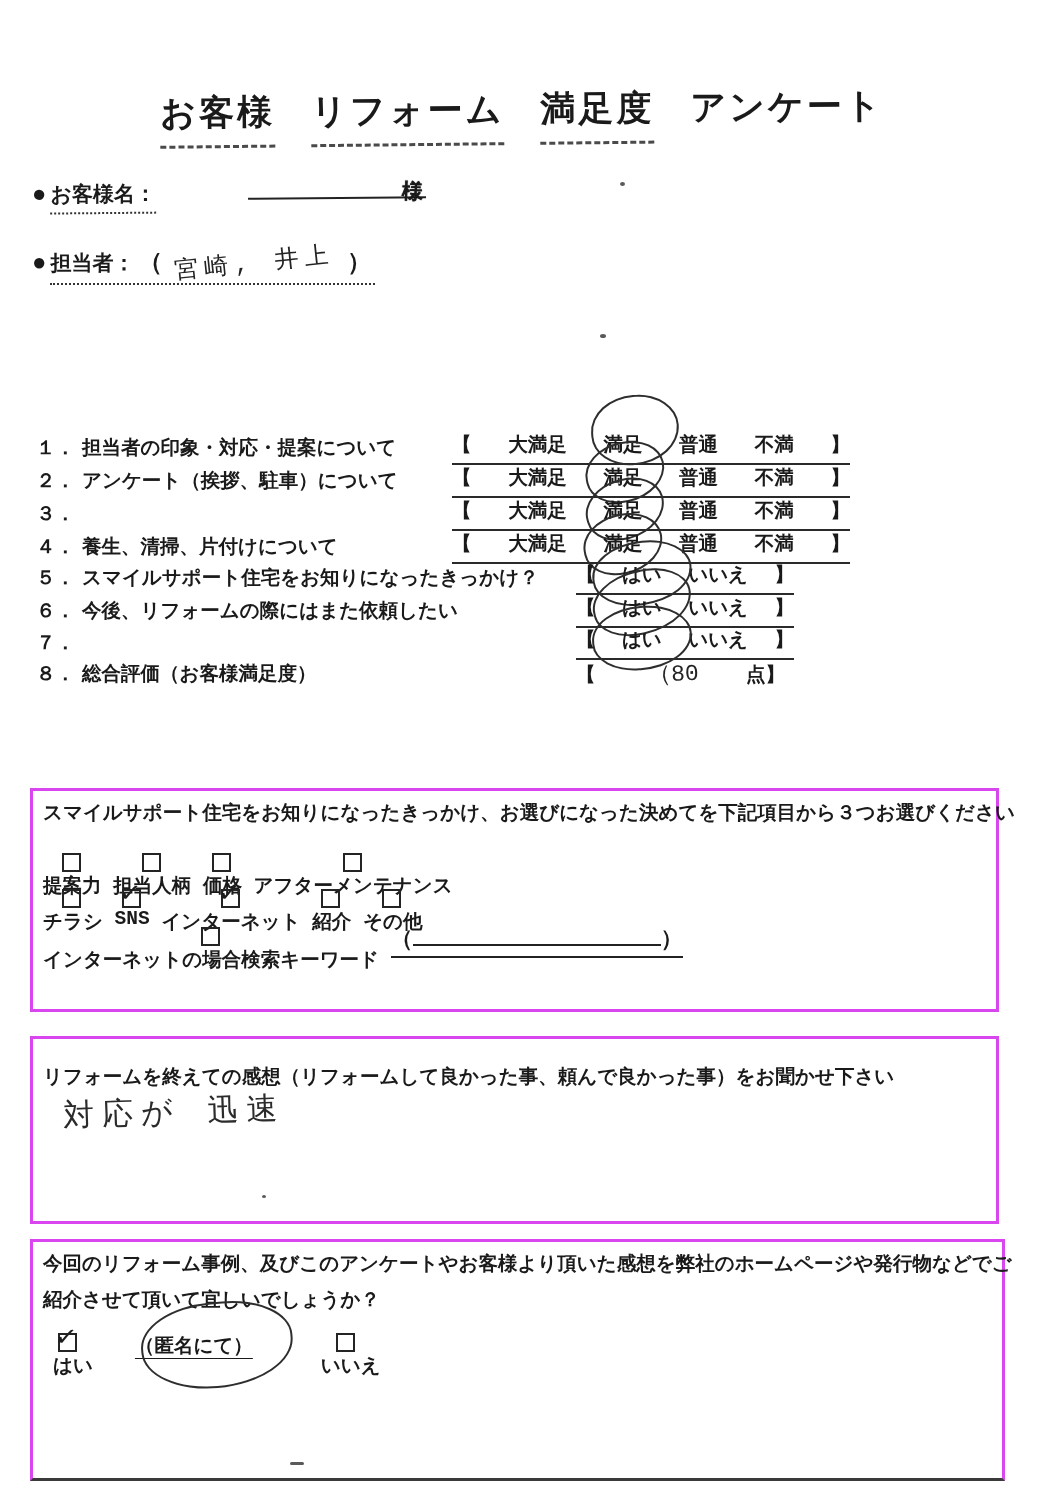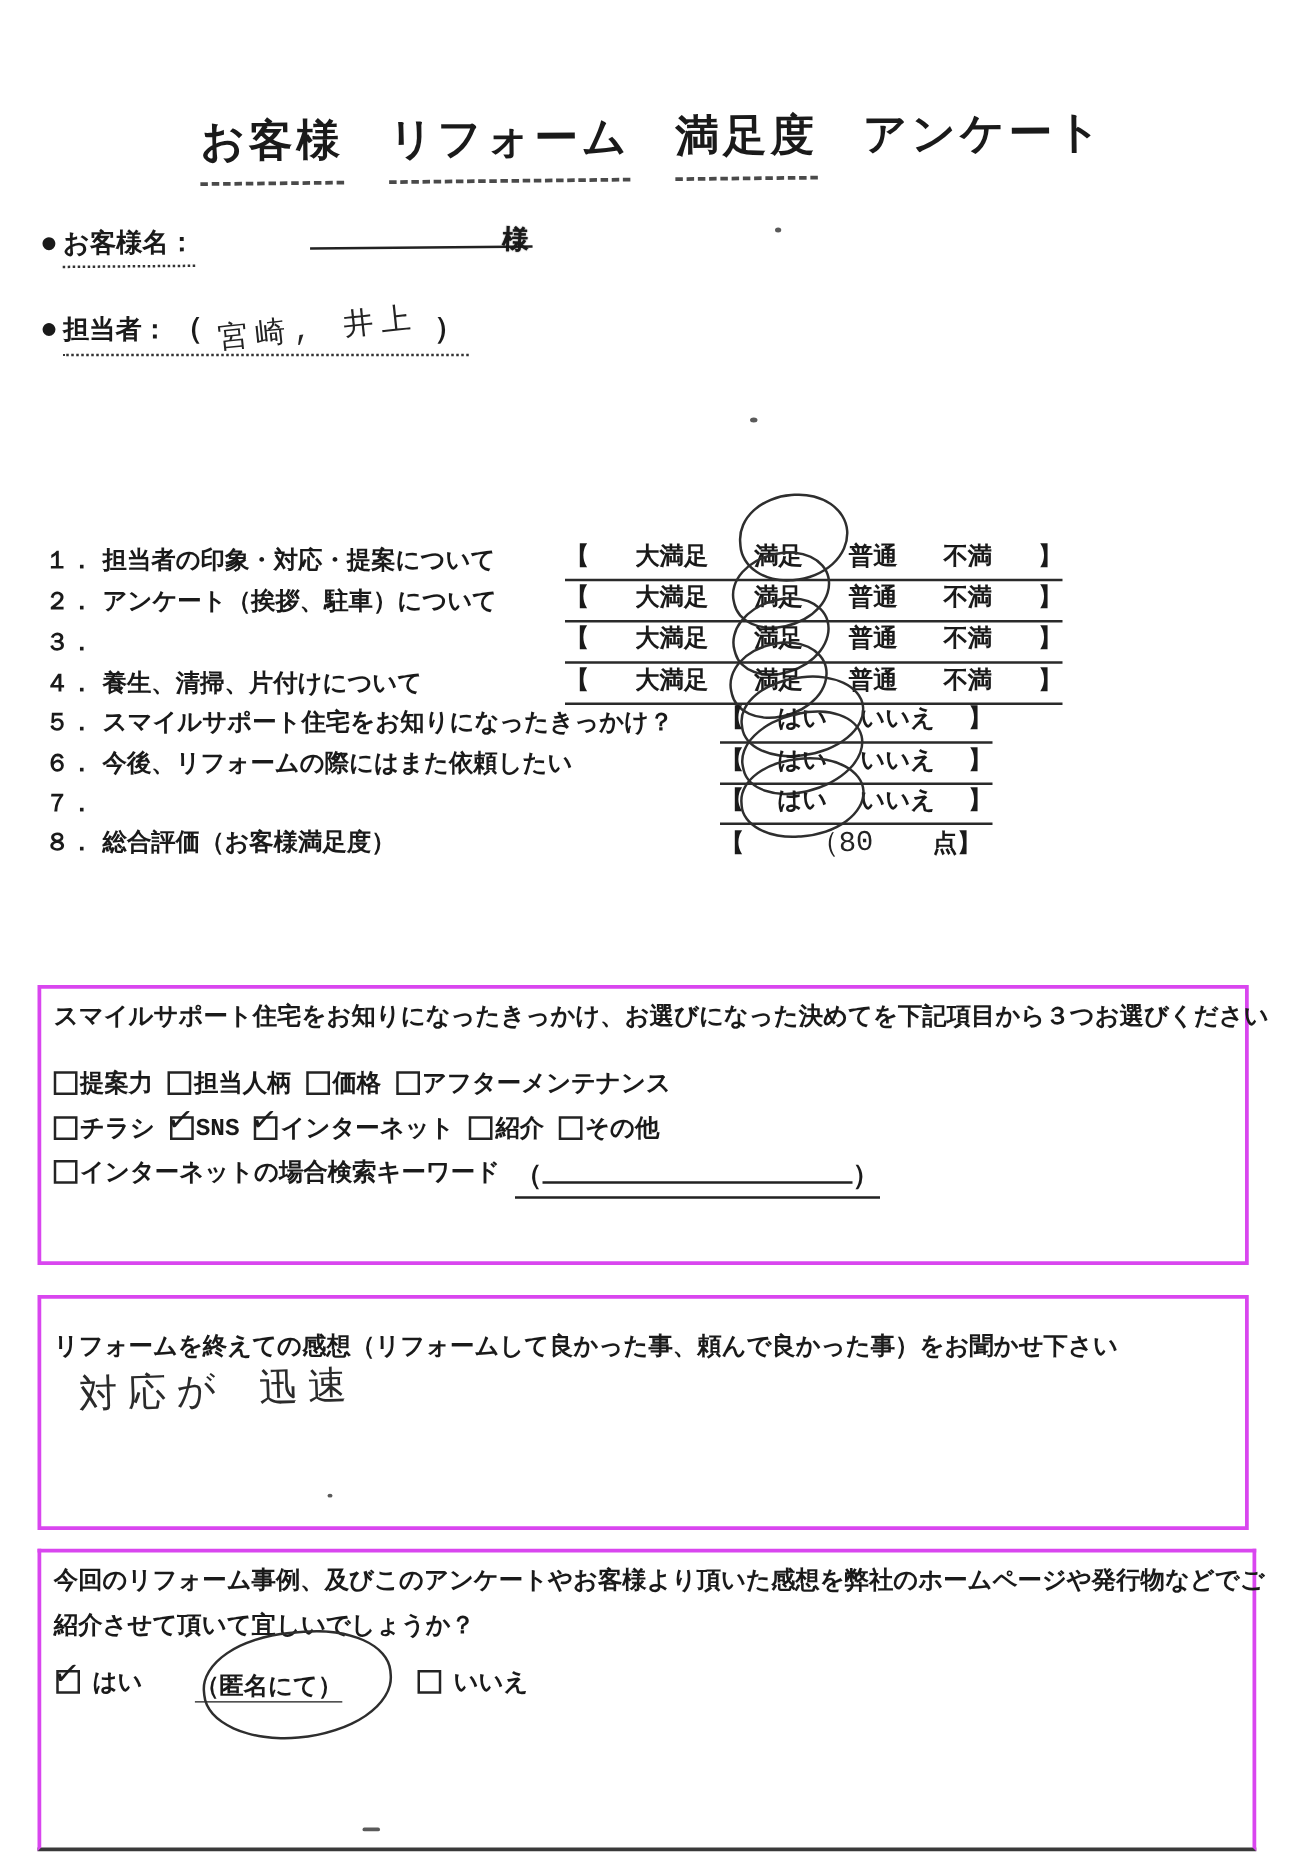--- a/index.html
+++ b/index.html
@@ -54,21 +54,21 @@
   .circ.h3{transform:rotate(-4deg);}
   .score{font-size:23px;transform:rotate(-3deg);margin-left:52px;}
   .unit{margin-left:48px;}
   
   .box{position:absolute;left:30px;border:3px solid #d946ef;background:#fff;font-size:19.5px;font-weight:bold;padding-left:11px;}
   .box1{top:788px;width:952px;height:218px;}
   .box2{top:1036px;width:952px;height:182px;}
   .box3{top:1239px;width:958px;height:236px;border-bottom-color:#3a3a3a;}
   .bline{position:absolute;left:10px;white-space:nowrap;}
   
-  .cbitem{display:inline-flex;align-items:center;}
+  .cbitem{display:inline-flex;align-items:center;flex-direction:column;}
   .cb{display:inline-block;position:relative;width:15px;height:15px;border:2.5px solid #242424;
       vertical-align:-2px;margin-right:2px;flex:none;align-self:center;}
   .tick{position:absolute;left:-3px;top:-17px;font-size:30px;font-weight:400;font-style:normal;
       color:#1d1d1d;display:none;transform:rotate(6deg);}
   .tick::before{content:"\2713";}
   .cb.checked .tick{display:block;}
   .kblank{display:inline-block;width:248px;height:20px;border-bottom:2px solid #222;}
   .kparen{font-size:22px;}
   .kwrap{border-bottom:2px solid #222;padding-bottom:2px;display:inline-flex;align-items:baseline;}
   

